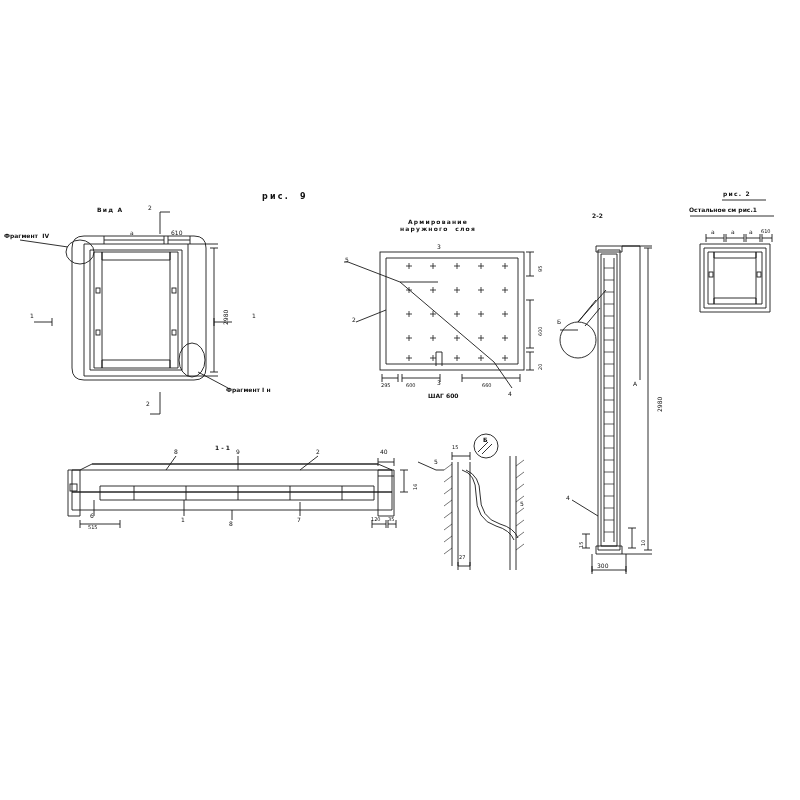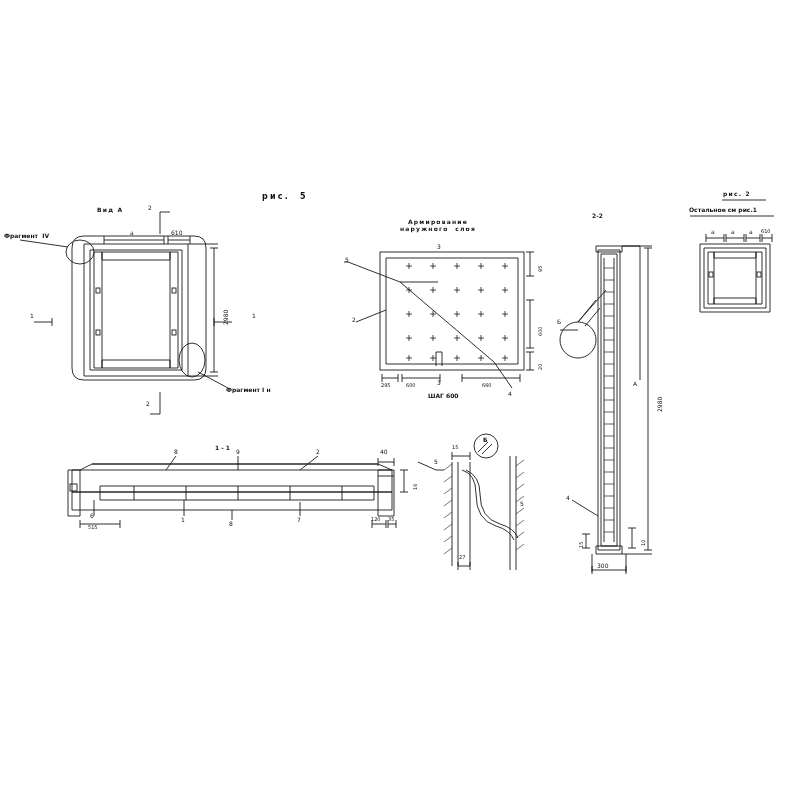--- a/index.html
+++ b/index.html
@@ -226,21 +226,21 @@
       <path d="M706 238 h18 M706 234 v8 M724 234 v8"></path>
       <path d="M726 238 h18 M726 234 v8 M744 234 v8"></path>
       <path d="M746 238 h14 M746 234 v8 M760 234 v8"></path>
       <path d="M762 238 h10 M762 234 v8 M772 234 v8"></path>
 
       <path d="M722 200 h44"></path>
       <path d="M690 216 h84"></path>
     </g>
   </svg>
 
-  <div class="lbl t8 b sp2" style="left:262px;top:192px;">рис.  5</div>
+  <div class="lbl t8 b sp2" style="left:262px;top:192px;">рис.  9</div>
   <div class="lbl t6 b sp" style="left:97px;top:206px;">Вид А</div>
   <div class="lbl t6" style="left:148px;top:204px;">2</div>
   <div class="lbl t6" style="left:146px;top:400px;">2</div>
   <div class="lbl t6" style="left:30px;top:312px;">1</div>
   <div class="lbl t6" style="left:252px;top:312px;">1</div>
   <div class="lbl t6" style="left:130px;top:229px;">а</div>
   <div class="lbl t6" style="left:171px;top:229px;">610</div>
   <div class="lbl t6 rot" style="left:222px;top:325px;">2980</div>
   <div class="lbl t6 b" style="left:4px;top:232px;">Фрагмент  IV</div>
   <div class="lbl t6 b" style="left:226px;top:386px;">Фрагмент I н</div>

